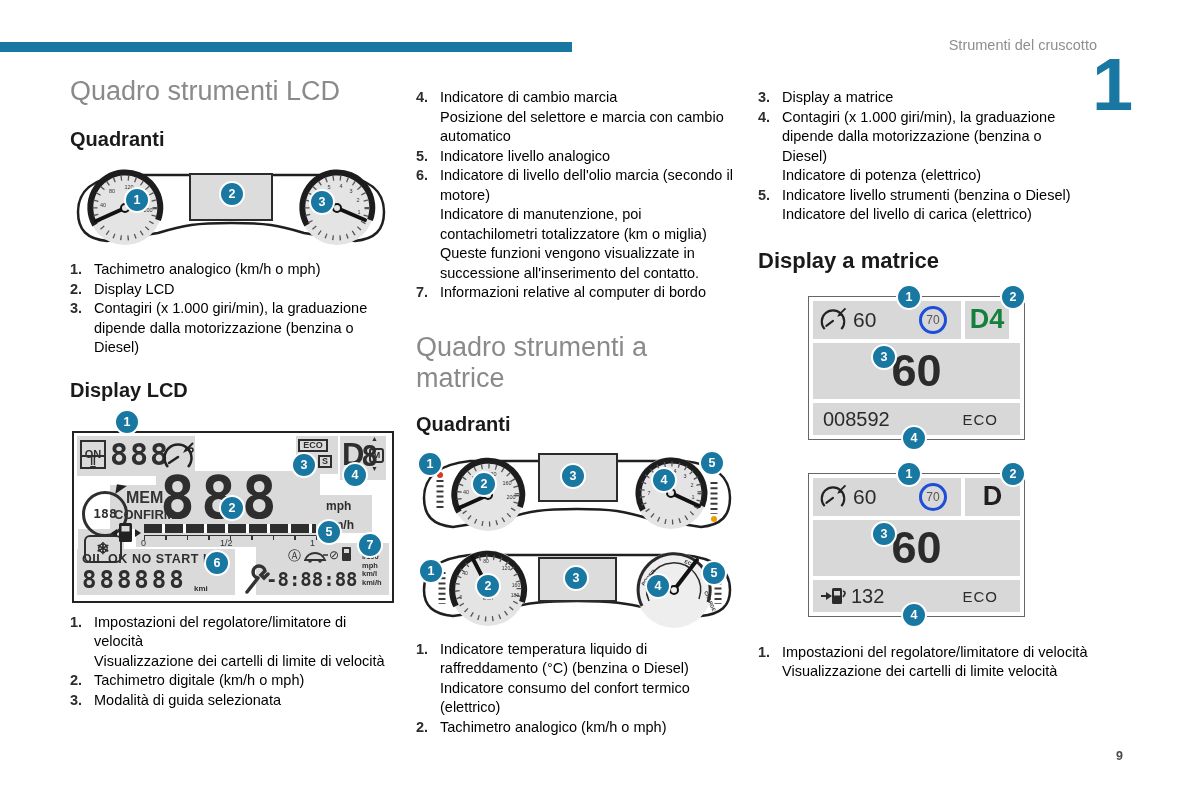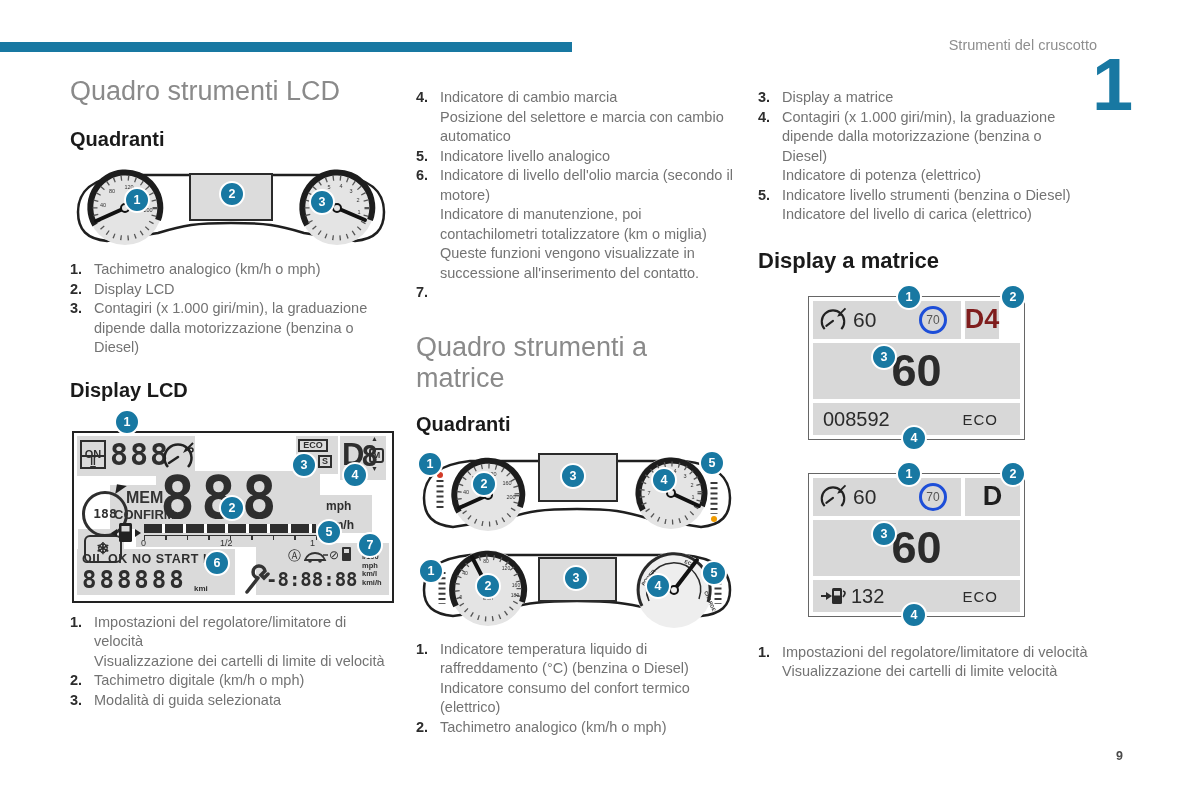--- a/index.html
+++ b/index.html
@@ -14,21 +14,21 @@
   #col1{left:70px;top:76px;width:322px;}
   #col2{left:416px;top:88px;width:322px;}
   #col3{left:758px;top:88px;width:330px;}
 
   .h1{font-size:27px;font-weight:400;color:#8a8a8a;margin:0;line-height:1.15;}
   .h2{font-size:20px;font-weight:700;color:#1a1a1a;margin:0;}
   .h2b{font-size:22px;}
   .list{margin:0;}
   .li{display:flex;margin:0;}
   .num{flex:none;width:24px;font-weight:700;font-size:14.5px;line-height:19.5px;color:#2d2d2d;}
-  .txt{font-size:14.5px;line-height:19.5px;color:#737373;white-space:pre-line;}
+  .txt{font-size:14.5px;line-height:19.5px;color:#000000;white-space:pre-line;}
 
   .diagram{position:relative;}
   .diagram svg{position:absolute;left:0;top:0;}
   svg text{font-family:"Liberation Sans",sans-serif;fill:#333;}
 
   .co{position:absolute;width:22px;height:22px;border-radius:50%;background:#1878a2;border:2px solid #fff;
       color:#fff;font-size:12.5px;font-weight:bold;display:flex;align-items:center;justify-content:center;z-index:6;}
 
   
   .lcd{position:relative;width:318px;height:168px;border:2.5px solid #222;background:#fff;}
@@ -236,20 +236,21 @@
           <span class="txt">Indicatore livello analogico</span>
         </div>
       <div class="li">
           <span class="num">6.</span>
           <span class="txt">Indicatore di livello dell'olio marcia (secondo il motore)
 Indicatore di manutenzione, poi contachilometri totalizzatore (km o miglia)
 Queste funzioni vengono visualizzate in successione all'inserimento del contatto.</span>
         </div>
       <div class="li">
           <span class="num">7.</span>
+          <span class="txt">Informazioni relative al computer di bordo</span>
         </div>
     </div>
 
     <h1 class="h1" style="margin-top:29px;width:280px;">Quadro strumenti a matrice</h1>
     <h2 class="h2" style="margin-top:19px;">Quadranti</h2>
 
     <div class="diagram" style="width:322px;height:92px;margin-top:12px;">
       <svg width="322" height="92" viewBox="0 0 322 92">
         <path d="M8 50 C8 26 26 16 54 13 L268 13 C296 16 314 26 314 50 C314 68 305 77 285 79 L234 71 C208 63 196 61 161 61 C126 61 114 63 88 71 L37 79 C17 77 8 68 8 50 Z" fill="#fff" stroke="#1f1f1f" stroke-width="2.5"></path>
         <path d="M24 32 V62" stroke="#3a3a3a" stroke-width="7" stroke-dasharray="2 3.2"></path>
@@ -366,21 +367,21 @@
       <div class="cell" style="left:4px;top:4px;width:148px;height:38px;">
         <svg class="abs" style="left:5px;top:4px;" width="30" height="30" viewBox="0 0 36 36">
           <path d="M8 29 A13.5 13.5 0 1 1 28 29" fill="none" stroke="#222" stroke-width="2.5"></path>
           <line x1="18" y1="19" x2="10" y2="25" stroke="#222" stroke-width="2.5" stroke-linecap="round"></line>
           <line x1="33" y1="4" x2="26" y2="11" stroke="#222" stroke-width="2.2"></line>
           <polygon points="23,14 30,12 26,8" fill="#222"></polygon>
         </svg>
         <span class="abs" style="left:40px;top:7px;font-size:21px;color:#2b2b2b;">60</span>
         <span class="ring70" style="left:106px;top:5px;">70</span>
       </div>
-      <div class="cell" style="left:156px;top:4px;width:34px;height:38px;display:flex;align-items:center;justify-content:center;font-size:27px;font-weight:bold;color:#7f1d1d;">D4</div>
+      <div class="cell" style="left:156px;top:4px;width:44px;height:38px;display:flex;align-items:center;justify-content:center;font-size:27px;font-weight:bold;color:#15803d;">D4</div>
       <div class="cell" style="left:4px;top:46px;width:207px;height:56px;display:flex;align-items:center;justify-content:center;font-size:45px;font-weight:bold;color:#2b2b2b;">60</div>
       <div class="cell" style="left:4px;top:106px;width:207px;height:32px;">
         <span class="abs" style="left:10px;top:5px;font-size:20px;color:#2b2b2b;">008592</span>
         <span class="abs" style="right:22px;top:8px;font-size:15px;letter-spacing:1px;color:#2b2b2b;">ECO</span>
       </div>
       <span class="co" style="left:87px;top:-13px;">1</span>
       <span class="co" style="left:191px;top:-13px;">2</span>
       <span class="co" style="left:62px;top:47px;">3</span>
       <span class="co" style="left:92px;top:128px;">4</span>
     </div>

